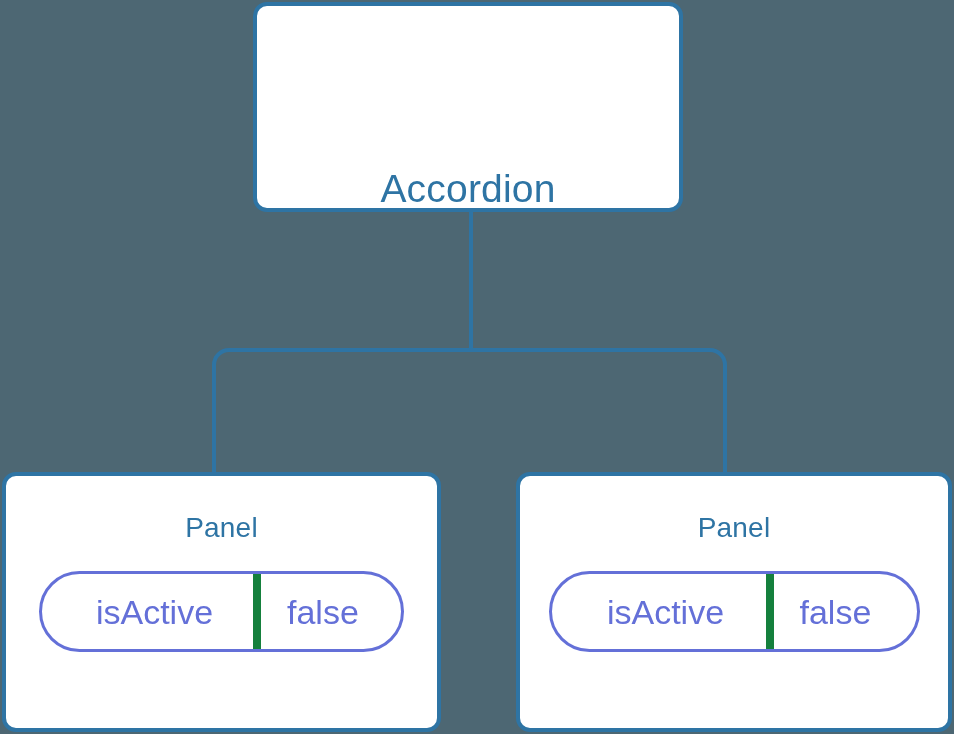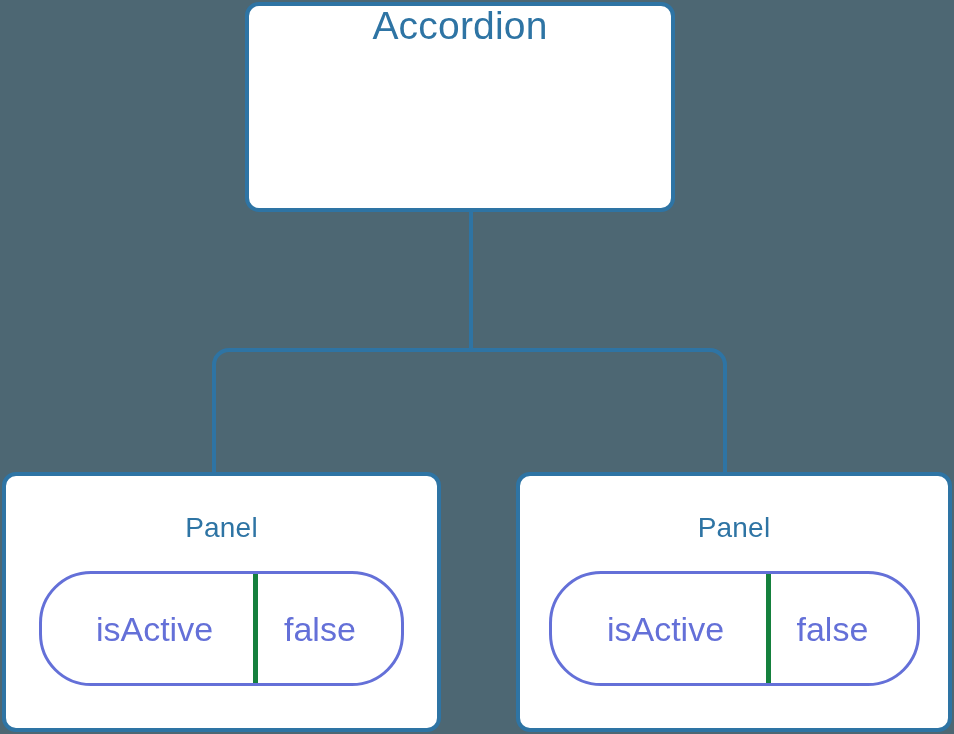--- a/index.html
+++ b/index.html
@@ -41,25 +41,25 @@
     background: #ffffff;
     border: 4px solid #2e74a4;
     border-radius: 14px;
     z-index: 2;
     display: flex;
     flex-direction: column;
     align-items: center;
   }
 
   #node-accordion {
-    left: 245px;
+    left: 253px;
     top: 2px;
     width: 430px;
     height: 210px;
-    justify-content: flex-start;
+    justify-content: flex-end;
   }
 
   #node-panel-left {
     left: 2px;
     top: 472px;
     width: 439px;
     height: 260px;
     padding-top: 38px;
   }
 
@@ -80,21 +80,21 @@
     text-align: center;
   }
 
   #node-accordion .node-title {
     font-size: 39px;
   }
 
   
   .state-pill {
     margin-top: 29px;
-    height: 115px;
+    height: 81px;
     border: 3px solid #6470d8;
     border-radius: 52px;
     display: flex;
     align-items: stretch;
     background: transparent;
   }
 
   .pill-key,
   .pill-value {
     display: flex;
@@ -105,21 +105,21 @@
     line-height: 1;
     white-space: nowrap;
   }
 
   .pill-key {
     padding: 0 26px 0 40px;
   }
 
   .pill-value {
     padding: 0 40px 0 26px;
-    border-left: 5px solid #15803d;
+    border-left: 8px solid #15803d;
   }
 
   .pill-left  { width: 365px; }
   .pill-right { width: 371px; }
   .pill-left  .pill-key { width: 211px; }
   .pill-right .pill-key { width: 214px; }
 </style>
 </head>
 <body>
 

